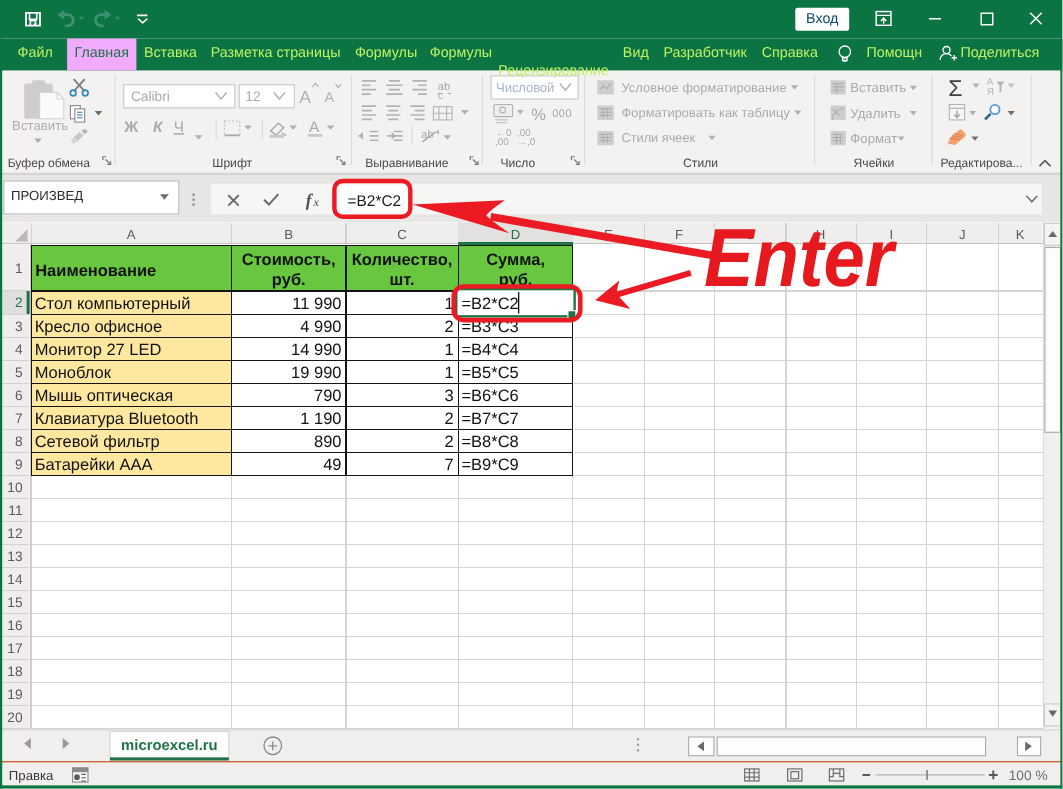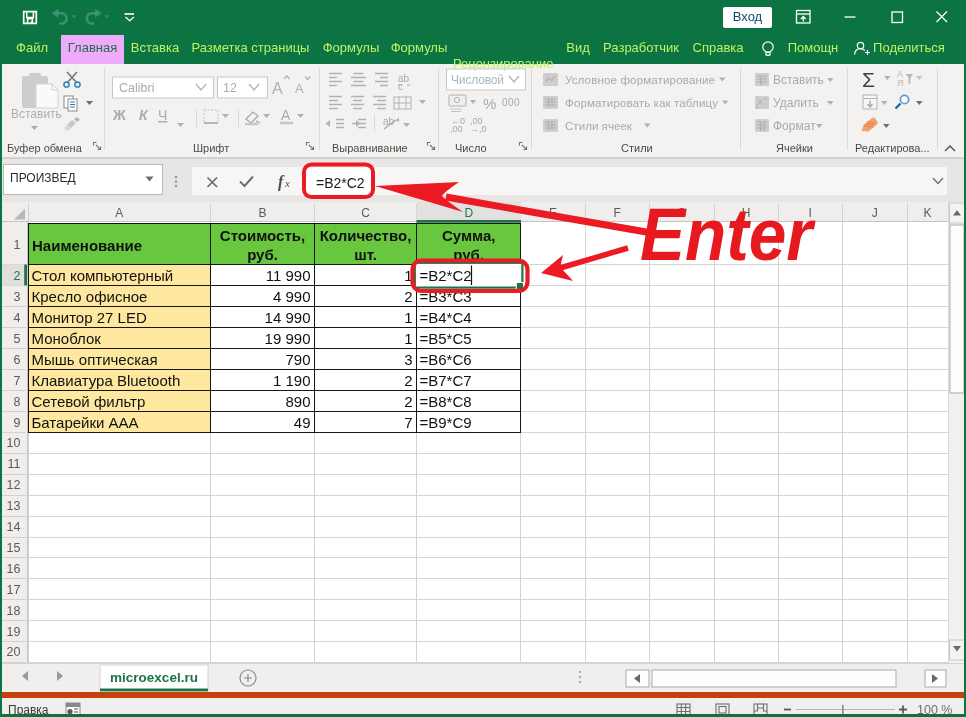--- a/index.html
+++ b/index.html
@@ -8,21 +8,21 @@
   .abs { position:absolute; }
   
   #titlebar { left:0; top:0; width:966px; height:35px; background:#0B7442; }
   #tabrow { left:0; top:35px; width:966px; height:29px; background:#0B7442; z-index:5; }
   .ttab { position:absolute; top:0; height:27px; color:#bef264; font-size:13px; line-height:26px; text-align:center; }
   #ribbon { left:0; top:62px; width:966px; height:96px; background:#F3F2F0; border-bottom:1px solid #D5D3D1; }
   
   #fbar { left:0; top:158px; width:966px; height:44px; background:#E7E6E4; border-top:1px solid #D0CECC;text-align:right; }
   
   #tabbar { left:0; top:663px; width:966px; height:29px; background:#F0EFED; border-top:1px solid #D5D3D1;}
-  #statusbar { left:0; top:692px; width:966px; height:25px; background:#F0EFED; border-top:6px solid #c2410c; }
+  #statusbar { left:0; top:692px; width:966px; height:25px; background:#F0EFED; border-top:1px solid #c2410c; }
   .edge { position:absolute; background:#0B7442; }
 </style>
 </head>
 <body>
 <div class="abs" id="titlebar">
   <svg class="abs" style="left:0;top:0" width="966" height="35" viewBox="0 0 966 35">
 
     <g stroke="#fff" fill="none" stroke-width="1.7">
       <path d="M23.7 11.7 h12.6 v11.6 h-12.6 z"></path>
       <path d="M26.8 12.2 v5.4 h6.6 v-5.4" stroke-width="1.5"></path>

